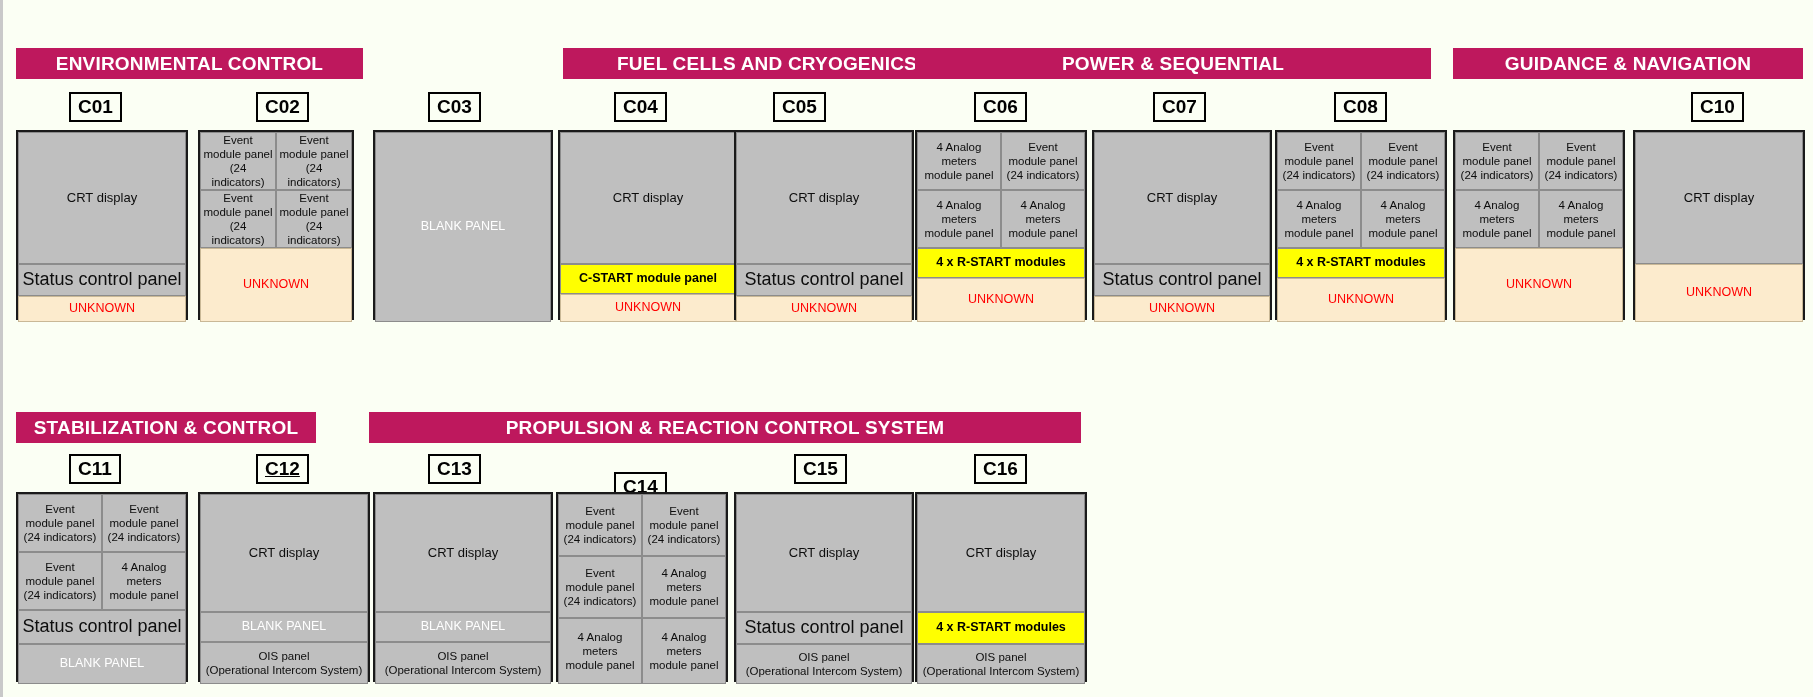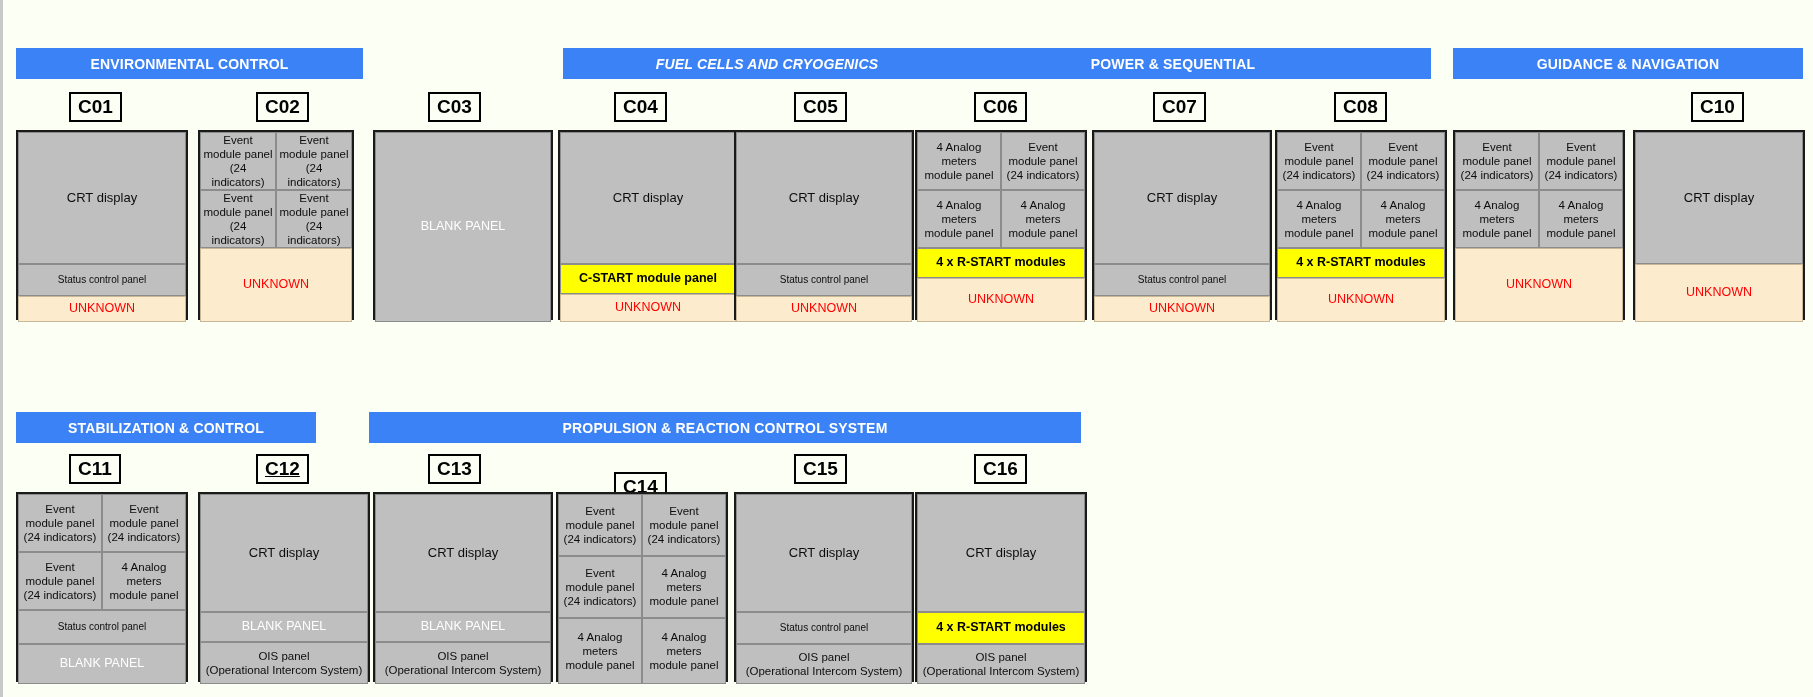--- a/index.html
+++ b/index.html
@@ -18,24 +18,24 @@
   }
   .stage {
     position: relative;
     width: 1813px;
     height: 697px;
   }
 
   
   .section-bar {
     position: absolute;
-    background: #3b82f6;
+    background: #be185d;
     color: #ffffff;
     font-weight: bold;
-    font-size: 14px;
+    font-size: 19px;
     letter-spacing: .2px;
     display: flex;
     align-items: center;
     justify-content: center;
     height: 31px;
     box-sizing: border-box;
     white-space: nowrap;
   }
 
   
@@ -98,30 +98,30 @@
     font-size: 12.5px;
     border: 1px solid #c9b896;
   }
   .cell.yellow {
     background: #ffff00;
     color: #000;
     font-weight: bold;
     font-size: 12.5px;
     border: 1px solid #8c8c8c;
   }
-  .cell.status { font-size: 10px; }
+  .cell.status { font-size: 18px; }
   .cell.ois { font-size: 11.5px; }
 </style>
 </head>
 <body>
 
 <div class="stage">
   <div id="sections-layer">
       <div class="section-bar" style="left: 13px; top: 48px; width: 347px;">ENVIRONMENTAL CONTROL</div>
-      <div class="section-bar" style="left: 560px; top: 48px; width: 408px; font-style: italic;">FUEL CELLS AND CRYOGENICS</div>
+      <div class="section-bar" style="left: 560px; top: 48px; width: 408px;">FUEL CELLS AND CRYOGENICS</div>
       <div class="section-bar" style="left: 912px; top: 48px; width: 516px;">POWER &amp; SEQUENTIAL</div>
       <div class="section-bar" style="left: 1450px; top: 48px; width: 350px;">GUIDANCE &amp; NAVIGATION</div>
       <div class="section-bar" style="left: 13px; top: 412px; width: 300px;">STABILIZATION &amp; CONTROL</div>
       <div class="section-bar" style="left: 366px; top: 412px; width: 712px;">PROPULSION &amp; REACTION CONTROL SYSTEM</div>
     </div>
   <div id="consoles-layer">
       <div class="id-tag" style="left: 66px; top: 92px;">C01</div>
       <div class="console" style="left: 13px; top: 130px; width: 172px; height: 190px;">
         <div class="row" style="height: 132px; flex: 0 0 132px;">
           <div class="cell full crt">CRT display</div>
@@ -166,21 +166,21 @@
         <div class="row" style="height: 132px; flex: 0 0 132px;">
           <div class="cell full crt">CRT display</div>
         </div>
         <div class="row" style="height: 30px; flex: 0 0 30px;">
           <div class="cell full yellow">C-START module panel</div>
         </div>
         <div class="row" style="height: 28px; flex: 0 0 28px;">
           <div class="cell full unknown">UNKNOWN</div>
         </div>
       </div>
-      <div class="id-tag" style="left: 791px; top: 92px;">C05</div>
+      <div class="id-tag" style="left: 770px; top: 92px;">C05</div>
       <div class="console" style="left: 731px; top: 130px; width: 180px; height: 190px;">
         <div class="row" style="height: 132px; flex: 0 0 132px;">
           <div class="cell full crt">CRT display</div>
         </div>
         <div class="row" style="height: 32px; flex: 0 0 32px;">
           <div class="cell full status">Status control panel</div>
         </div>
         <div class="row" style="height: 26px; flex: 0 0 26px;">
           <div class="cell full unknown">UNKNOWN</div>
         </div>

